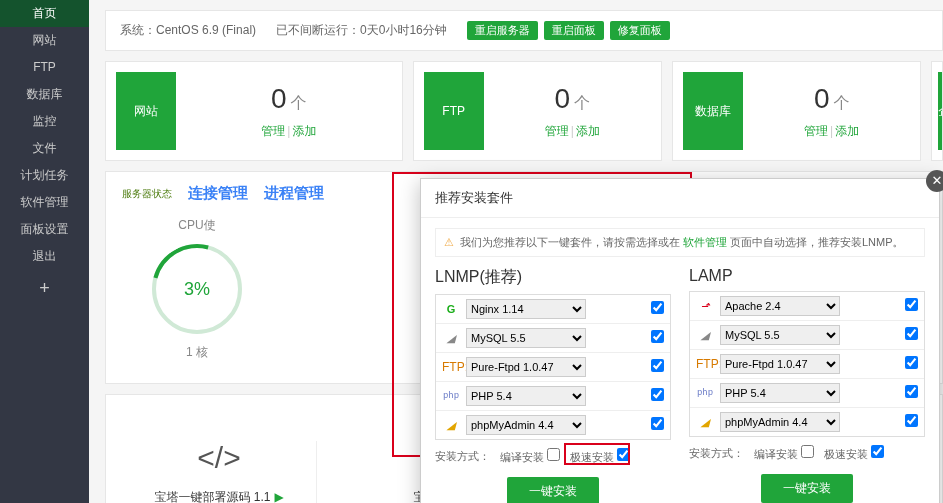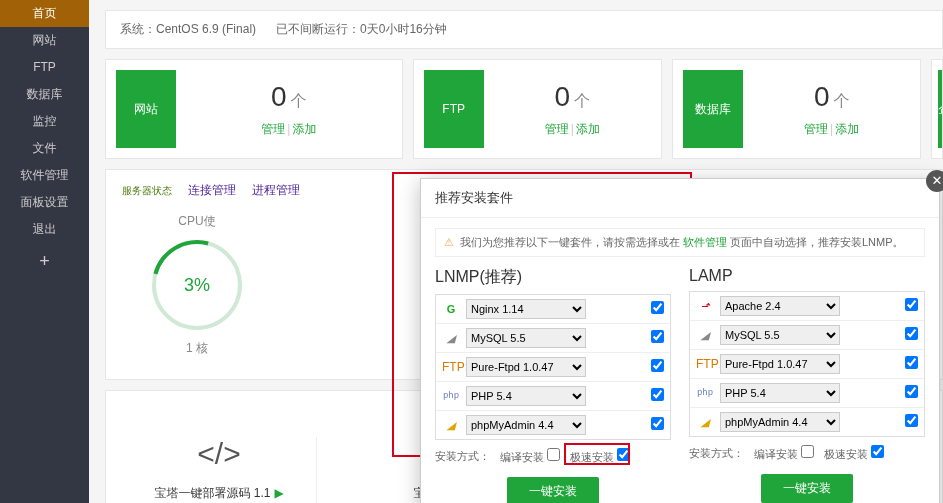--- a/index.html
+++ b/index.html
@@ -1,20 +1,20 @@
 <!DOCTYPE html>
 <html><head>
 <meta charset="utf-8">
 <style>
 * { margin: 0; padding: 0; box-sizing: border-box; }
 body { font-family: "Microsoft YaHei", Arial, sans-serif; font-size: 12px; background: #f5f5f5; color: #333; width: 943px; height: 503px; overflow: hidden; position: relative; }
 
 .sidebar { position: absolute; left: 0; top: 0; width: 89px; height: 503px; background: #333744; }
 .sidebar-item { height: 27px; line-height: 27px; text-align: center; color: #ccc; font-size: 12px; cursor: pointer; }
-.sidebar-item.active { background: #a16207; color: #fff; }
+.sidebar-item.active { background: #14532d; color: #fff; }
 .sidebar-add { text-align: center; color: #ccc; font-size: 18px; margin-top: 8px; cursor: pointer; }
 
 .main { position: absolute; left: 89px; top: 0; right: 0; height: 379px; padding: 10px 0 0 16px; }
 
 .topbar { background: #fff; border: 1px solid #e6e6e6; padding: 10px 14px; display: flex; align-items: center; gap: 20px; }
 .topbar .sys { color: #666; }
 .topbar .uptime { color: #666; }
 .topbar .btns { display: flex; gap: 6px; }
 .mini-btn { background: #20a53a; color: #fff; padding: 2px 8px; border-radius: 2px; font-size: 11px; cursor: pointer; }
 
@@ -24,21 +24,21 @@
 .stat-right { flex: 1; text-align: center; }
 .stat-num { font-size: 28px; color: #333; font-weight: 300; }
 .stat-unit { font-size: 16px; color: #888; margin-left: 4px; }
 .stat-links { margin-top: 8px; color: #20a53a; }
 .stat-links span { cursor: pointer; }
 .stat-sep { color: #ccc; margin: 0 2px; }
 
 .panel { background: #fff; border: 1px solid #e6e6e6; margin-top: 10px; padding: 12px 16px; }
 .panel-head { display: flex; align-items: center; gap: 16px; }
 .panel-title { font-size: 10px; color: #4d7c0f; text-align: center; }
-.panel-link { color: #4c1d95; font-size: 12px; cursor: pointer; }
+.panel-link { color: #3b82f6; font-size: 15px; cursor: pointer; font-weight: bold; }
 
 .gauges { display: flex; gap: 90px; margin-top: 14px; padding-bottom: 10px; }
 .gauge-box { text-align: center; width: 150px; }
 .gauge-label { color: #888; margin-bottom: 10px; }
 .tip-q { display: inline-block; width: 14px; height: 14px; border: 1px solid #f0ad4e; color: #f0ad4e; border-radius: 50%; font-size: 10px; line-height: 13px; margin-left: 4px; }
 .circle { width: 90px; height: 90px; border-radius: 50%; border: 4px solid #d0e9d6; display: flex; align-items: center; justify-content: center; margin: 0 auto; font-size: 18px; color: #20a53a; position: relative; }
 .circle.partial::before { content: ""; position: absolute; inset: -4px; border-radius: 50%; border: 4px solid transparent; border-top-color: #20a53a; transform: rotate(-30deg); }
 .gauge-sub { margin-top: 10px; color: #888; }
 
 .soft-panel { background: #fff; border: 1px solid #e6e6e6; margin-top: 10px; padding: 12px 16px; }
@@ -88,34 +88,40 @@
 </head>
 <body>
 
 <div class="sidebar">
   <div class="sidebar-item active">首页</div>
   <div class="sidebar-item">网站</div>
   <div class="sidebar-item">FTP</div>
   <div class="sidebar-item">数据库</div>
   <div class="sidebar-item">监控</div>
   <div class="sidebar-item">文件</div>
+  <div class="sidebar-item">计划任务</div>
   <div class="sidebar-item">软件管理</div>
   <div class="sidebar-item">面板设置</div>
   <div class="sidebar-item">退出</div>
   <div class="sidebar-add">+</div>
 </div>
 
 <div class="main">
 
   <div class="topbar">
     <div class="sys">
       <span>系统：</span><span>CentOS 6.9 (Final)</span>
     </div>
     <div class="uptime">
       <span>已不间断运行：</span><span>0天0小时16分钟</span>
+    </div>
+    <div class="btns">
+      <span class="mini-btn">重启服务器</span>
+      <span class="mini-btn">重启面板</span>
+      <span class="mini-btn">修复面板</span>
     </div>
   </div>
 
   <div class="stat-row">
     <div class="stat-card wide-0">
       <div class="stat-left">网站</div>
       <div class="stat-right">
         <div><span class="stat-num">0</span><span class="stat-unit">个</span></div>
         <div class="stat-links"><span>管理</span><span class="stat-sep">|</span><span>添加</span></div>
       </div>

